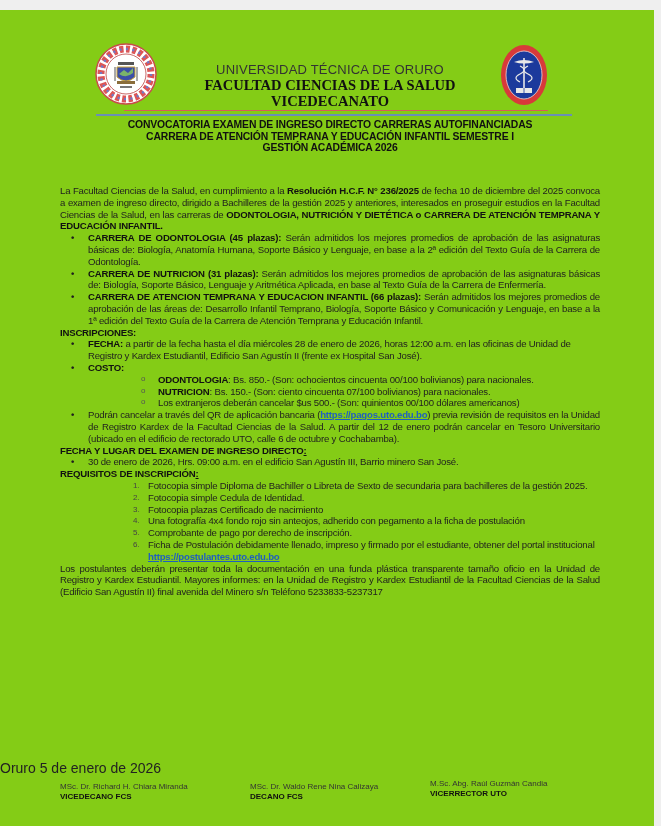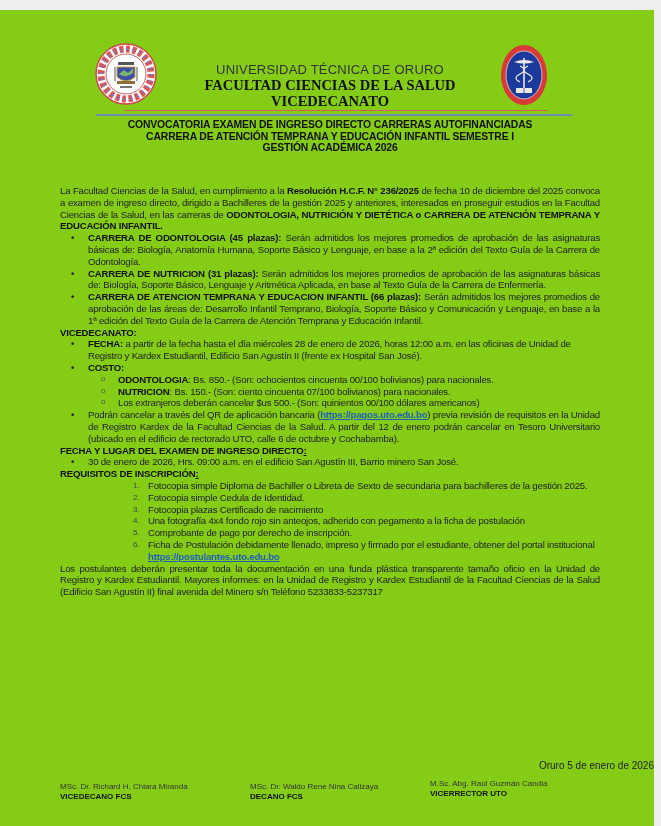--- a/index.html
+++ b/index.html
@@ -32,29 +32,29 @@
   .body {
     position: absolute; left: 60px; top: 175px; width: 540px;
     font-size: 9.6px; line-height: 11.8px; color: #1f1f1f; letter-spacing: -0.2px;
   }
   .justify { text-align: justify; }
   .b { font-weight: bold; color: #111; }
   ul.bul { margin: 0; padding: 0 0 0 28px; list-style: none; }
   ul.bul > li { position: relative; text-align: justify; }
   ul.bul > li::before { content: "•"; position: absolute; left: -17px; top: 0; font-weight: bold; }
   ul.circ { margin: 0; padding: 0 0 0 30px; list-style: none; }
-  ul.circ > li { position: relative; }
+  ul.circ > li { position: relative; margin-left: 40px; }
   ul.circ > li::before { content: "o"; position: absolute; left: -17px; top: -1px; font-size: 8px; color: #555; }
   ol.num { margin: 0; padding: 0 0 0 88px; list-style: none; }
   ol.num > li { position: relative; }
   ol.num > li .n { position: absolute; left: -15px; top: 0; font-size: 8px; color: #444; }
   .sec { font-weight: bold; color: #111; }
   .u { text-decoration: underline; }
   a.link { color: #1f5fbf; text-decoration: underline; font-weight: bold; }
-  .place-date { position: absolute; left: 0; width: 654px; top: 750px; text-align: right; font-size: 10px; color: #222; }
+  .place-date { position: absolute; left: 0; width: 654px; top: 750px; text-align: left; font-size: 14px; color: #222; }
   .sig { position: absolute; top: 772px; text-align: left; font-size: 8px; line-height: 10px; color: #333; }
   .sig .role { font-weight: bold; color: #111; }
   .sig1 { left: 60px; width: 150px; }
   .sig2 { left: 250px; width: 150px; }
   .sig3 { left: 430px; width: 160px; top: 769px; }
 </style>
 </head>
 <body>
 
 <div class="page">
@@ -100,21 +100,21 @@
 
   <div class="body">
     <div class="justify"><span>La Facultad Ciencias de la Salud, en cumplimiento a la </span><span class="b">Resolución  H.C.F.  N° 236/2025</span><span> de fecha 10 de diciembre del 2025 convoca a examen de ingreso directo, dirigido a Bachilleres de la gestión 2025 y anteriores, interesados en proseguir estudios en la Facultad Ciencias de la Salud, en las carreras de </span><span class="b">ODONTOLOGIA, NUTRICIÓN Y DIETÉTICA o CARRERA DE ATENCIÓN  TEMPRANA Y EDUCACIÓN INFANTIL.</span></div>
 
     <ul class="bul">
       <li><span class="b">CARRERA DE ODONTOLOGIA (45 plazas):</span><span> Serán admitidos los mejores promedios de aprobación de las asignaturas básicas de: Biología, Anatomía Humana, Soporte Básico y Lenguaje, en base a la 2ª edición del Texto Guía de la Carrera de Odontología.</span></li>
       <li><span class="b">CARRERA DE NUTRICION (31 plazas):</span><span> Serán admitidos los mejores promedios de aprobación de las asignaturas básicas de: Biología, Soporte Básico, Lenguaje y  Aritmética Aplicada, en base al Texto Guía de la Carrera de Enfermería.</span></li>
       <li><span class="b">CARRERA DE ATENCION TEMPRANA Y EDUCACION INFANTIL (66 plazas):</span><span> Serán admitidos los mejores promedios de aprobación de las áreas de: Desarrollo Infantil Temprano, Biología, Soporte Básico y Comunicación y Lenguaje, en base a la 1ª edición del Texto Guía de la Carrera de Atención Temprana y Educación Infantil.</span></li>
     </ul>
 
-    <div class="sec">VICEDECANATO:</div>
+    <div class="sec">INSCRIPCIONES:</div>
     <ul class="bul">
       <li style="text-align:left"><span class="b">FECHA:</span><span> a partir de la fecha hasta  el día miércoles 28 de enero de 2026,  horas 12:00 a.m. en las oficinas de Unidad de  Registro y Kardex  Estudiantil, Edificio San Agustín II (frente ex Hospital San José).</span></li>
       <li>
         <span class="b">COSTO:</span>
         <ul class="circ">
           <li><span class="b">ODONTOLOGIA</span><span>: Bs. 850.- (Son: ochocientos cincuenta 00/100 bolivianos) para nacionales.</span></li>
           <li><span class="b">NUTRICION</span><span>: Bs. 150.- (Son: ciento cincuenta 07/100 bolivianos) para nacionales.</span></li>
           <li><span>Los extranjeros deberán cancelar $us 500.- (Son: quinientos 00/100 dólares americanos)</span></li>
         </ul>
       </li>

